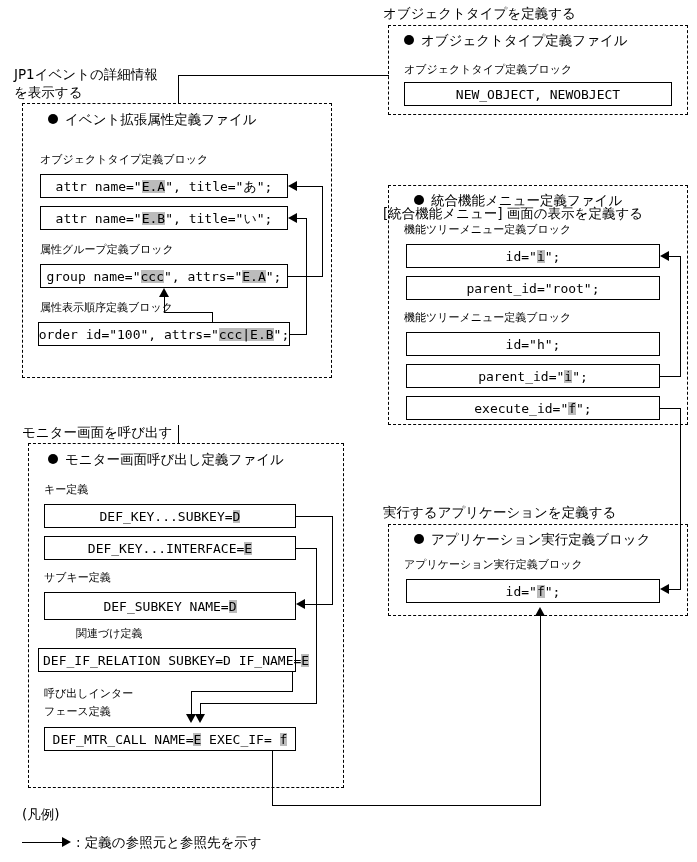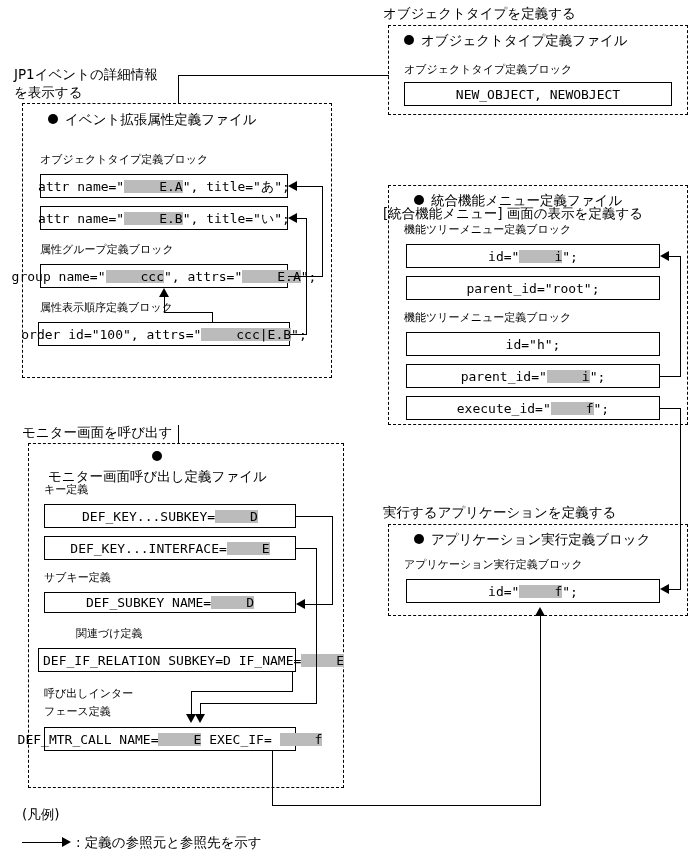--- a/index.html
+++ b/index.html
@@ -36,21 +36,21 @@
   
   .codebox{
     position:absolute;box-sizing:border-box;
     border:1.6px solid #000;background:#fff;
     font-family:"DejaVu Sans Mono","Liberation Mono",monospace;
     font-size:13px;line-height:1;
     display:flex;align-items:center;justify-content:center;
     white-space:pre;
   }
   .codebox.left{justify-content:flex-start;padding-left:4px;}
-  .hl{background:#bbbbbb;padding-left:35px;}
+  .hl{background:#bbbbbb;}
 
   
   .h{position:absolute;height:0;border-top:1.4px solid #000;}
   .v{position:absolute;width:0;border-left:1.4px solid #000;}
 
   
   .arw{position:absolute;width:0;height:0;}
   .arw-l{border-top:5px solid transparent;border-bottom:5px solid transparent;border-right:9px solid #000;}
   .arw-r{border-top:5px solid transparent;border-bottom:5px solid transparent;border-left:9px solid #000;}
   .arw-u{border-left:5px solid transparent;border-right:5px solid transparent;border-bottom:9px solid #000;}
@@ -172,38 +172,38 @@
   <div class="v" style="left:680px;top:408px;height:181px;"></div>
   <div class="h" style="left:669px;top:589px;width:12px;"></div>
   <div class="arw arw-l" style="left:660px;top:584px;"></div>
 
   <div class="caption" style="left:22px;top:424px;">モニター画面を呼び出す</div>
 
   <div class="dashed" style="left:28px;top:443px;width:316px;height:345px;"></div>
 
   <div class="v" style="left:178px;top:425px;height:19px;"></div>
 
-  <div class="filehead" style="left:48px;top:451px;flex-direction:column;">
+  <div class="filehead" style="left:48px;top:451px;">
     <span class="bullet"></span>
     <span>モニター画面呼び出し定義ファイル</span>
   </div>
 
   <div class="blocklabel" style="left:44px;top:482px;">キー定義</div>
 
   <div class="codebox" style="left:44px;top:504px;width:252px;height:24px;">
     <span>DEF_KEY...SUBKEY=</span><span class="hl">D</span>
   </div>
 
   <div class="codebox" style="left:44px;top:536px;width:252px;height:24px;">
     <span>DEF_KEY...INTERFACE=</span><span class="hl">E</span>
   </div>
 
   <div class="blocklabel" style="left:44px;top:570px;">サブキー定義</div>
 
-  <div class="codebox" style="left:44px;top:592px;width:252px;height:21px;">
+  <div class="codebox" style="left:44px;top:592px;width:252px;height:28px;">
     <span>DEF_SUBKEY NAME=</span><span class="hl">D</span>
   </div>
 
   <div class="blocklabel" style="left:44px;top:626px;margin-left:32px;">関連づけ定義</div>
 
   <div class="codebox left" style="left:38px;top:648px;width:258px;height:24px;">
     <span>DEF_IF_RELATION SUBKEY=D IF_NAME=</span><span class="hl">E</span>
   </div>
 
   <div class="blocklabel" style="left:44px;top:686px;text-align:right;">呼び出しインター</div>

